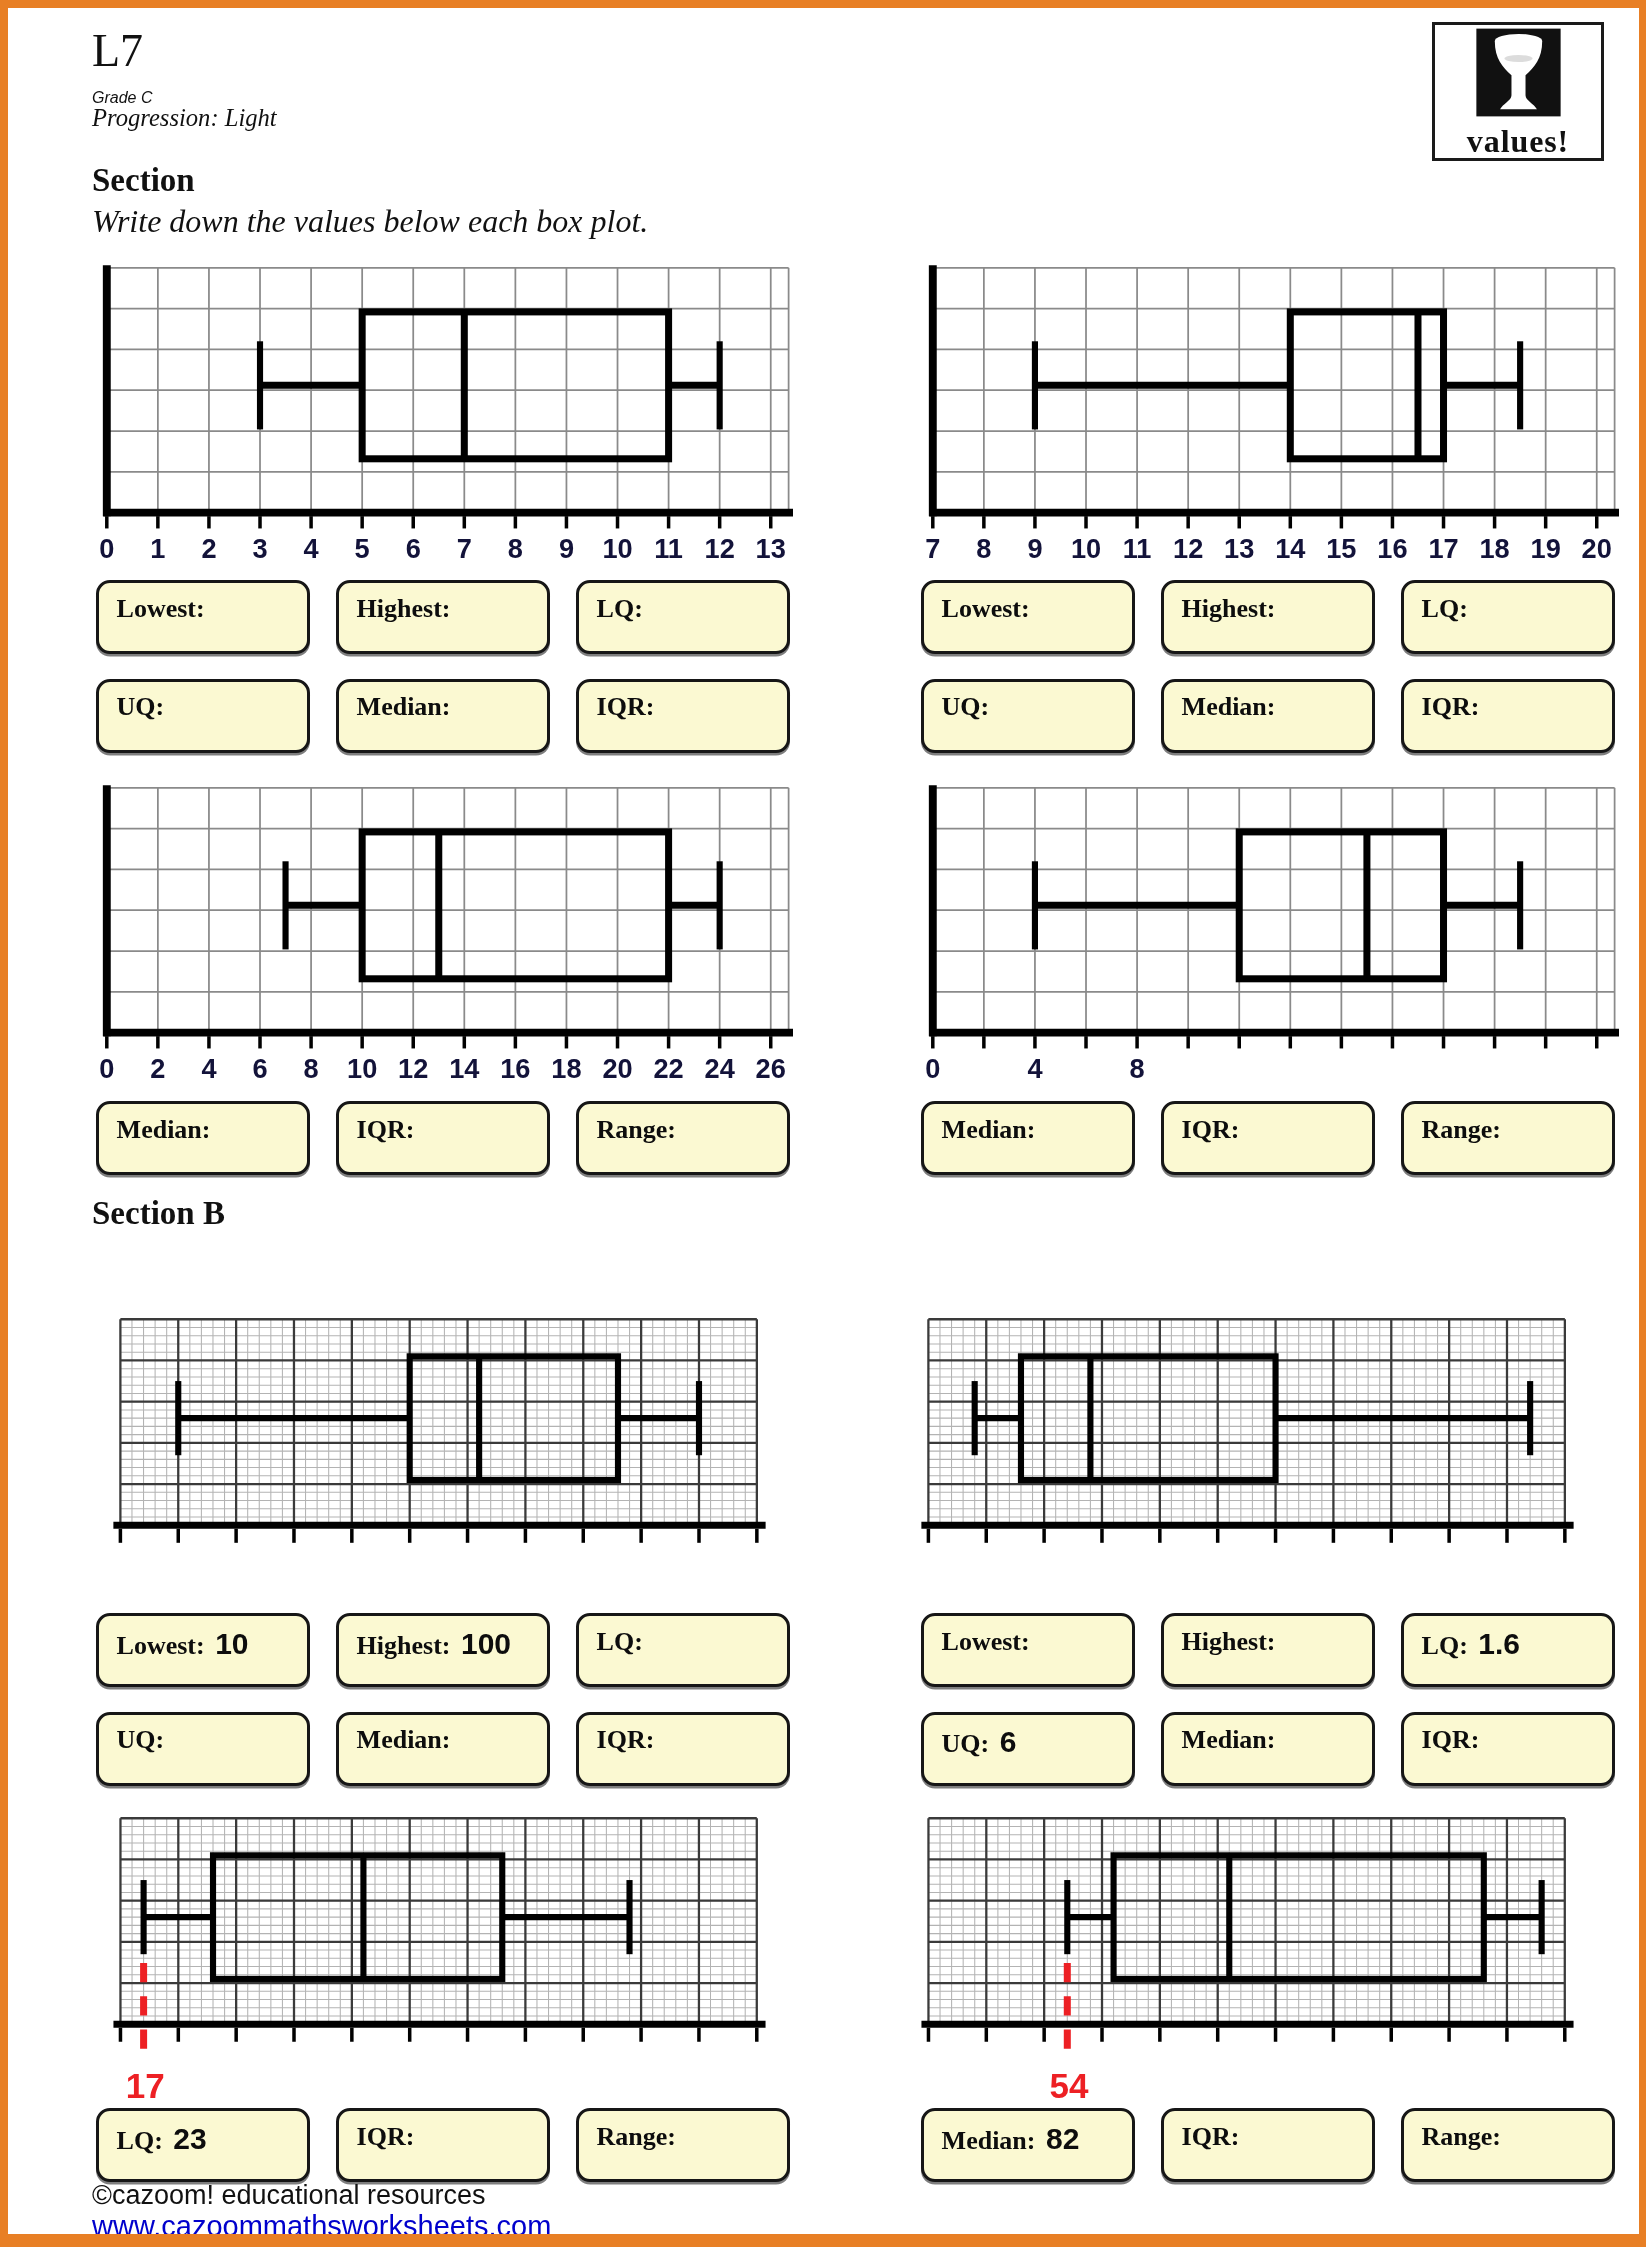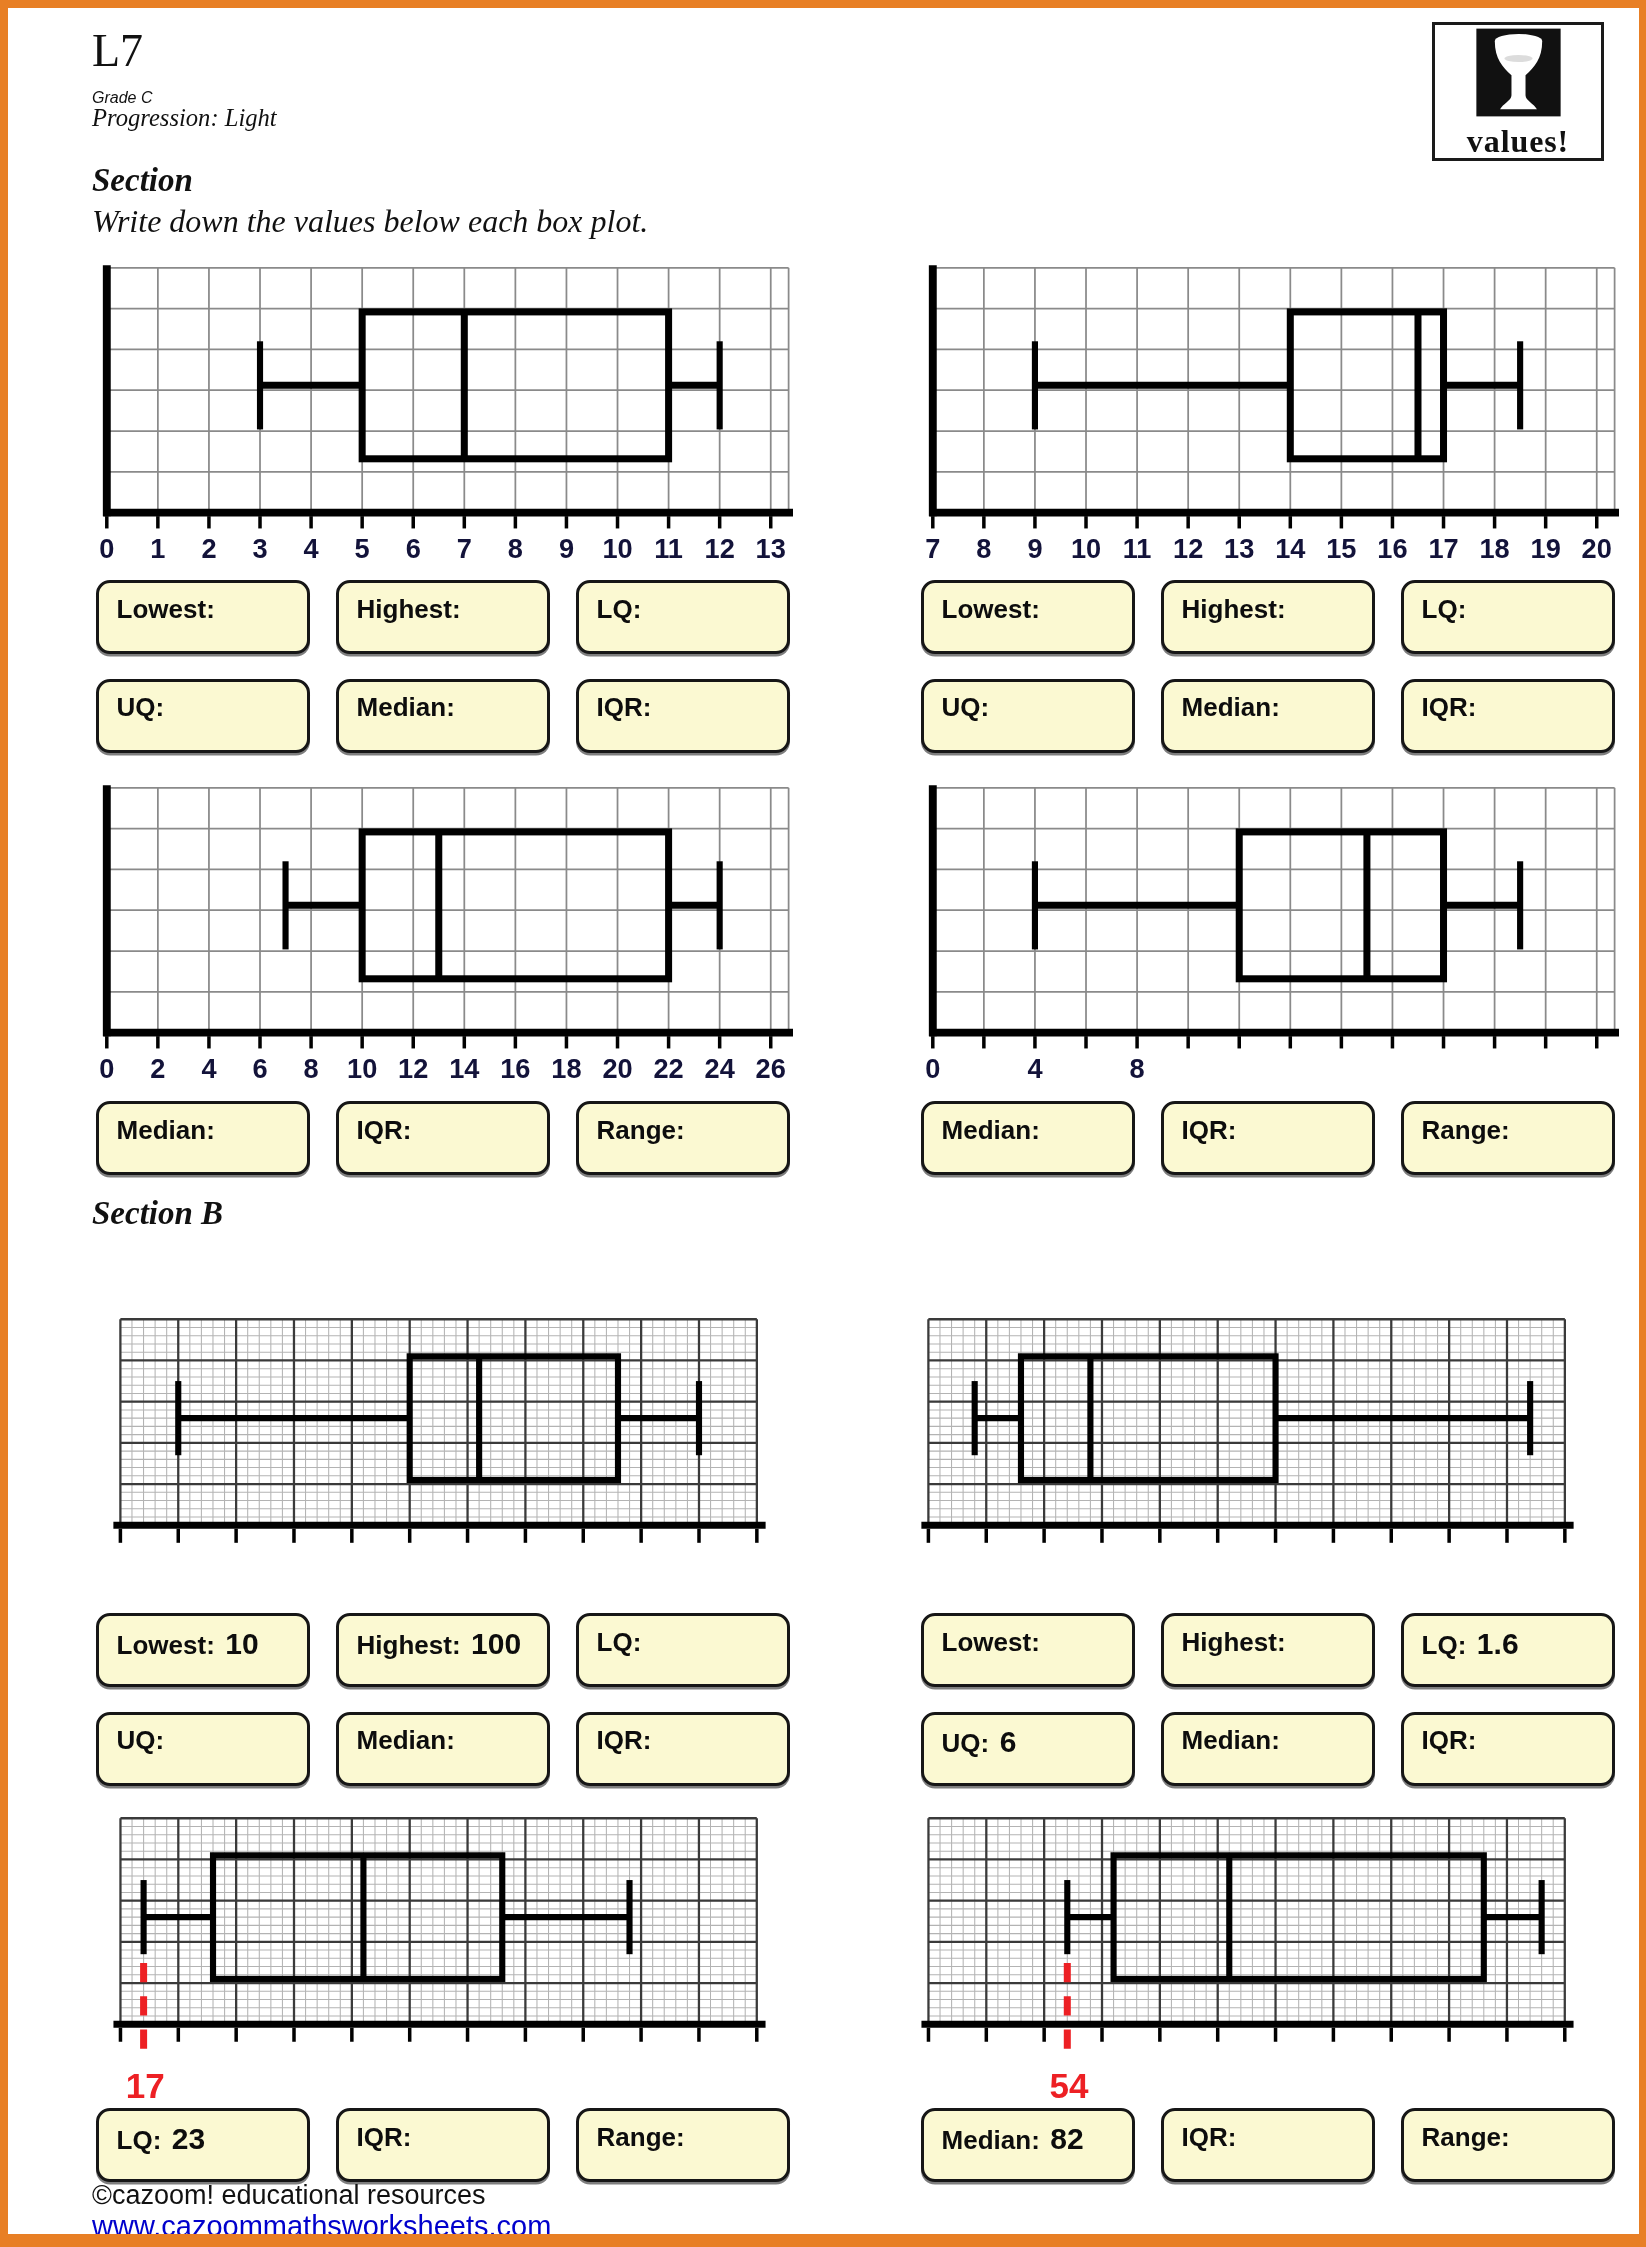--- a/index.html
+++ b/index.html
@@ -14,30 +14,30 @@
   #hdr-code{position:absolute;left:84px;top:16px;font-family:"Liberation Serif",serif;font-size:46px;}
   #hdr-grade{position:absolute;left:84px;top:81px;font-family:Liberation Sans, sans-serif;font-style:italic;font-size:16px;}
   #hdr-prog{position:absolute;left:84px;top:96px;font-family:"Liberation Serif",serif;font-style:italic;font-size:24.6px;}
   #page-title{
     position:absolute;left:50%;top:24.6px;transform:translateX(-50%);
     font-family:"Liberation Serif",serif;font-weight:bold;font-size:58px;
     border-bottom:5.3px solid #000;padding:0 5.3px 3.5px 5.3px;white-space:nowrap;
   }
   #logo{position:absolute;left:1424px;top:14px;width:172px;height:139px;background:#fff;border:3.5px solid #1a1a1a;box-sizing:border-box;text-align:center;}
   #logo-text{font-family:"Liberation Serif",serif;font-weight:bold;font-size:32px;letter-spacing:0.9px;line-height:1;margin-top:1.8px;}
-  .sec-head{position:absolute;left:84px;font-family:"Liberation Serif",serif;font-weight:bold;font-style:italic;font-size:33px;}
+  .sec-head{position:absolute;left:84px;font-family:"Liberation Serif",serif;font-weight:bold;font-size:33px;}
   .sec-inst{position:absolute;left:84px;font-family:"Liberation Serif",serif;font-style:italic;font-size:32px;}
   .plotbox{position:absolute;}
   .ansgrid{position:absolute;width:695px;}
   .ans-row{display:flex;gap:26px;margin-bottom:24.6px;}
   .ans-box{
     width:214px;height:74px;box-sizing:border-box;border:3.5px solid #161616;border-radius:14px;
     background:#fbf9d2;padding:10.5px 0 0 17.6px;box-shadow:0 2.6px 0 rgba(20,20,20,.55);
   }
-  .ans-box .lbl{font-weight:bold;font-size:26px;color:#0d0d0d;}
+  .ans-box .lbl{font-weight:bold;font-size:26px;color:#0d0d0d;font-family:Liberation Serif, serif;}
   .ans-box .val{font-weight:bold;font-size:30px;color:#0d0d0d;margin-left:10.5px;}
   
   #foot-copy{position:absolute;left:84px;top:2172px;font-size:27px;}
   #foot-link{position:absolute;left:84px;top:2202px;font-size:29px;color:#0000cc;text-decoration:underline;}
   #foot-right{position:absolute;right:75px;top:2205px;font-size:24px;color:#111;white-space:nowrap;}
 </style>
 </head>
 <body>
 
 <div id="page">

